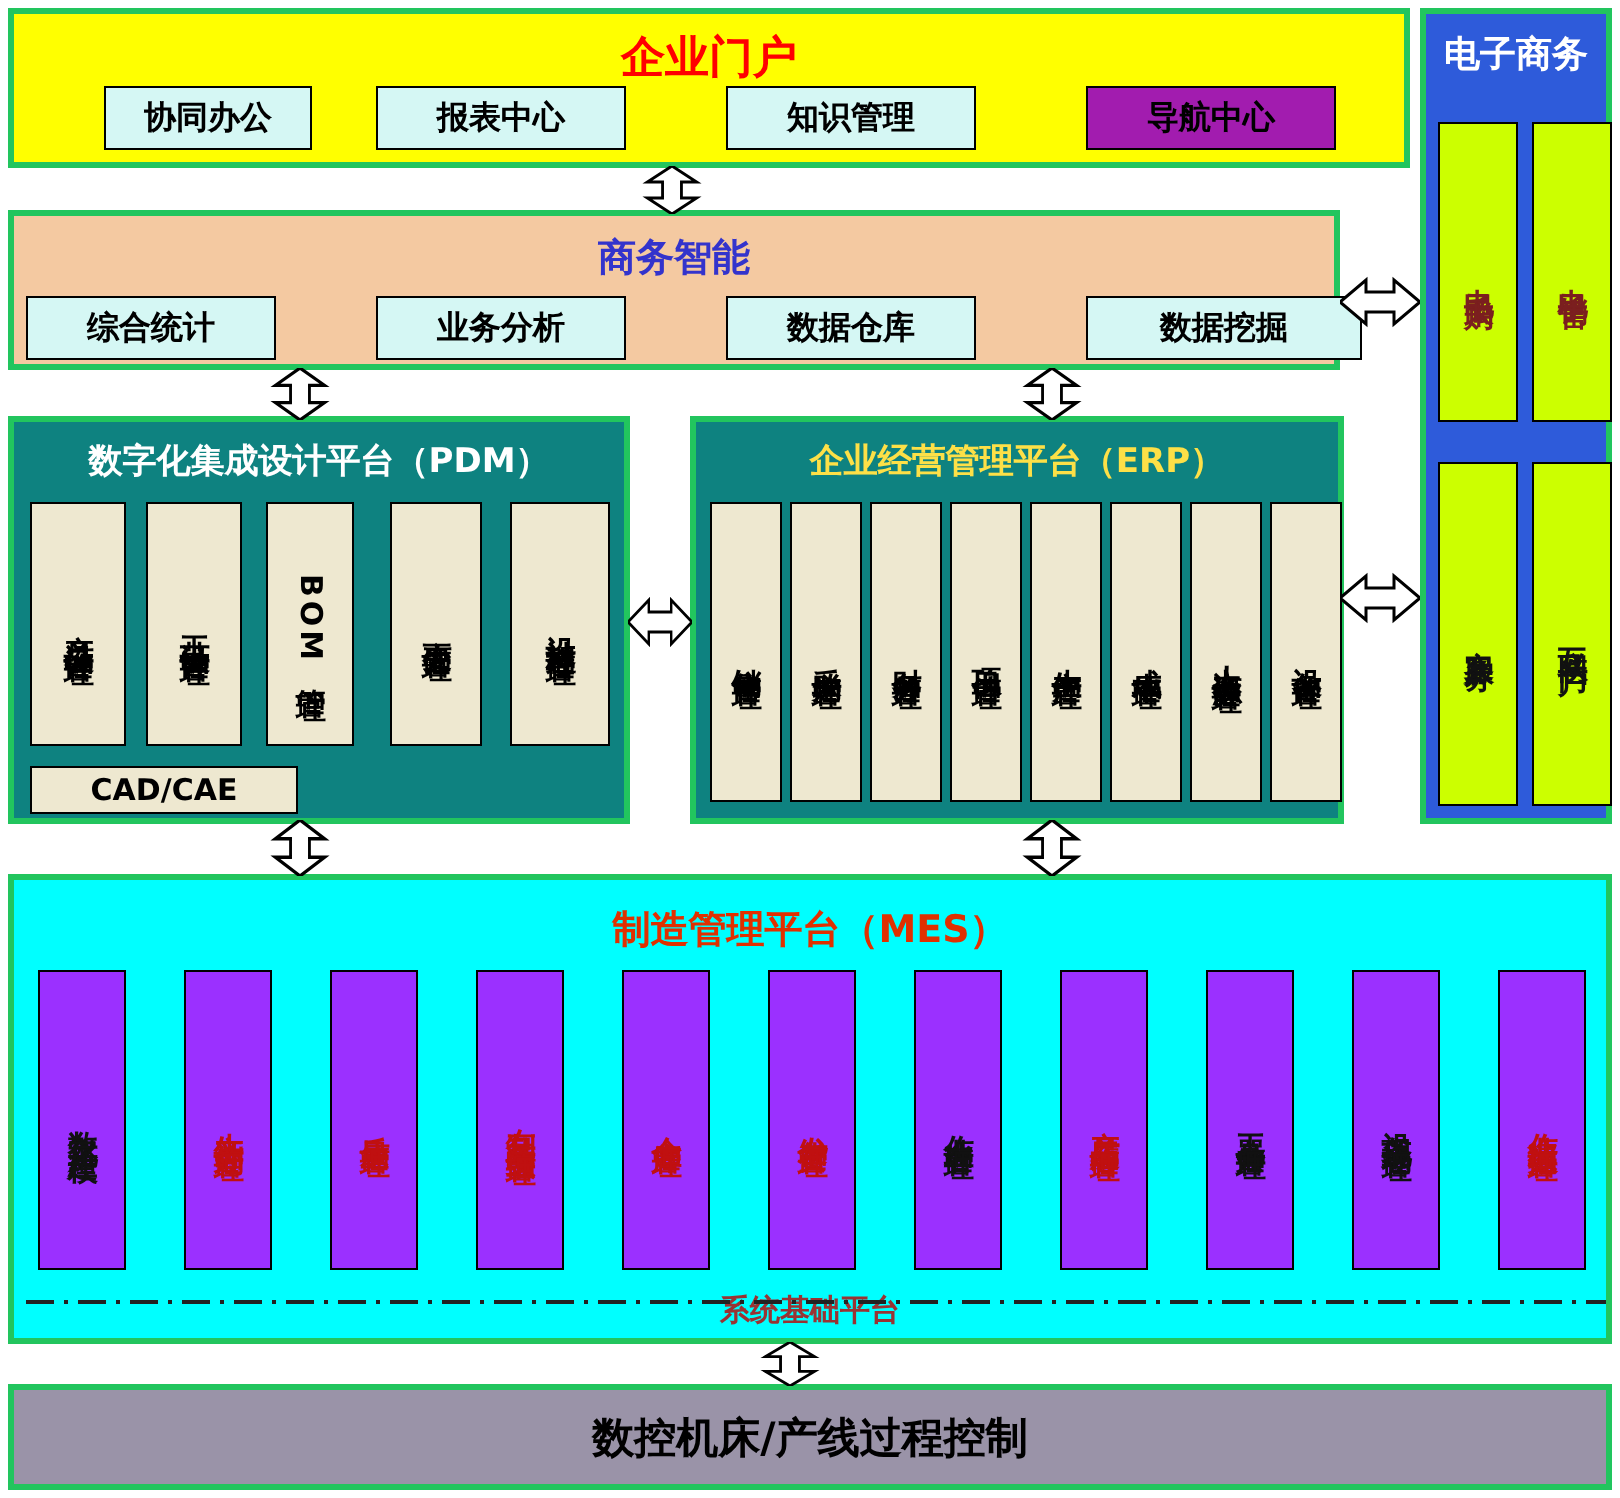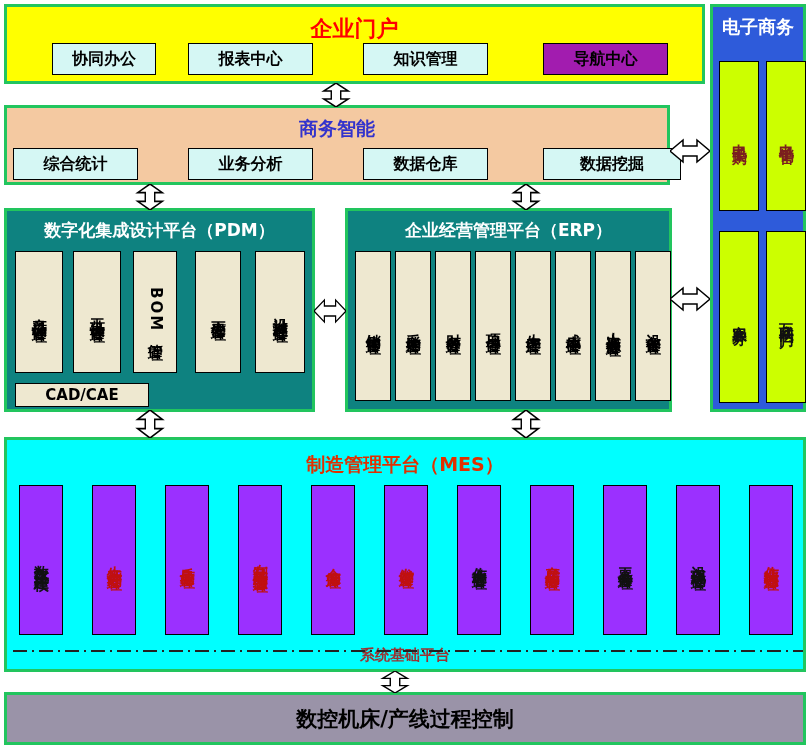--- a/index.html
+++ b/index.html
@@ -80,21 +80,21 @@
     <div class="vbox" style="left: 188px; top: 40px; width: 46px; height: 122px; background-color: rgb(238, 232, 208);">
       <span>变更管理</span>
     </div>
     <div class="vbox" style="left: 248px; top: 40px; width: 50px; height: 122px; background-color: rgb(238, 232, 208);">
       <span>设计过程管理</span>
     </div>
     <div class="cell" style="left: 8px; top: 172px; width: 134px; height: 24px; font-size: 15px; background-color: rgb(238, 232, 208);">CAD/CAE</div>
   </div>
 
   <div class="section" style="left: 345px; top: 208px; width: 327px; height: 204px; background-color: rgb(14, 130, 128);">
-    <div class="section-title" style="top: 8px; font-size: 17px; color: #ffffff;">企业经营管理平台（ERP）</div>
+    <div class="section-title" style="top: 8px; font-size: 17px; color: #fde047;">企业经营管理平台（ERP）</div>
     <div class="vbox" style="left: 7px; top: 40px; width: 36px; height: 150px; background-color: rgb(238, 232, 208);">
       <span>销售管理</span>
     </div>
     <div class="vbox" style="left: 47px; top: 40px; width: 36px; height: 150px; background-color: rgb(238, 232, 208);">
       <span>采购管理</span>
     </div>
     <div class="vbox" style="left: 87px; top: 40px; width: 36px; height: 150px; background-color: rgb(238, 232, 208);">
       <span>财务管理</span>
     </div>
     <div class="vbox" style="left: 127px; top: 40px; width: 36px; height: 150px; background-color: rgb(238, 232, 208);">

